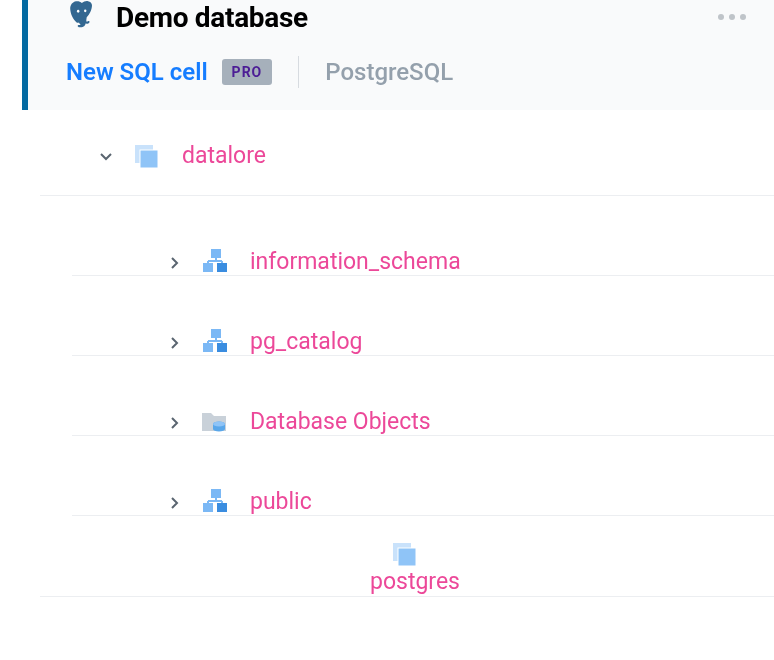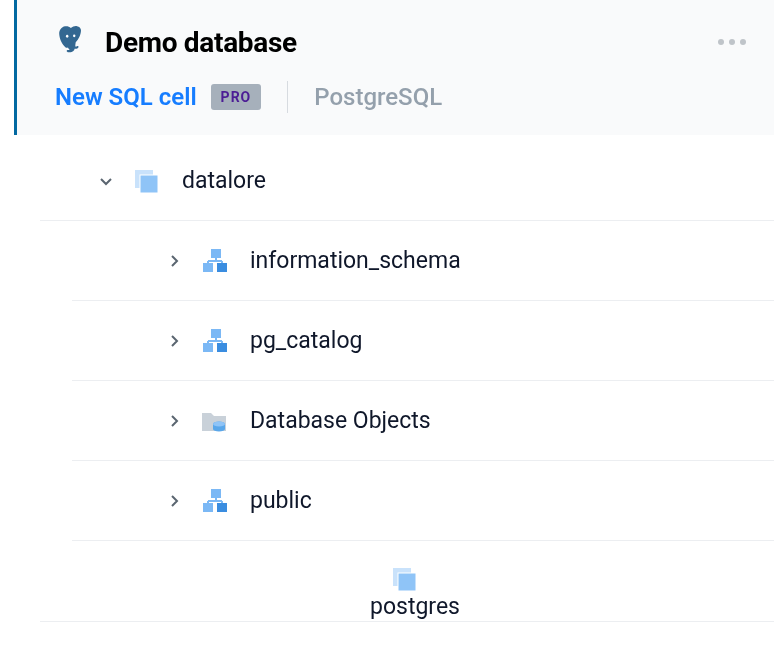--- a/index.html
+++ b/index.html
@@ -5,23 +5,23 @@
     * { margin: 0; padding: 0; box-sizing: border-box; }
     body {
       font-family: -apple-system, BlinkMacSystemFont, "Segoe UI", Roboto, Helvetica, Arial, sans-serif;
       background: #fff;
       width: 774px;
       height: 660px;
       color: #000;
     }
     .panel {
       background: #f9fafb;
-      border-left: 3px solid #0369a1;
-      padding-top: 25px;
-      margin-left: 14px;
+      border-left: 6px solid #0369a1;
+      padding-top: 0;
+      margin-left: 22px;
     }
     .header-row {
       display: flex;
       align-items: center;
       padding: 0 22px 0 38px;
       gap: 20px;
     }
     .header-row .title {
       font-size: 28px;
       font-weight: 700;
@@ -81,29 +81,30 @@
     .tree {
       background: #fff;
       padding-top: 6px;
     }
     .tree-row {
       display: flex;
       align-items: center;
       height: 80px;
       border-bottom: 1px solid #eceef1;
       font-size: 23px;
-      color: #0f172a;
+      color: #ec4899;
     }
     .tree-row.lvl0 {
       padding-left: 54px;
       margin-left: 40px;
     }
     .tree-row.lvl1 {
       padding-left: 90px;
       margin-left: 72px;
+      align-items: flex-end;
     }
     .tree-row.no-border { border-bottom: none; }
     .chev {
       width: 24px;
       height: 24px;
       display: flex;
       align-items: center;
       justify-content: center;
       color: #5a6570;
       cursor: pointer;

